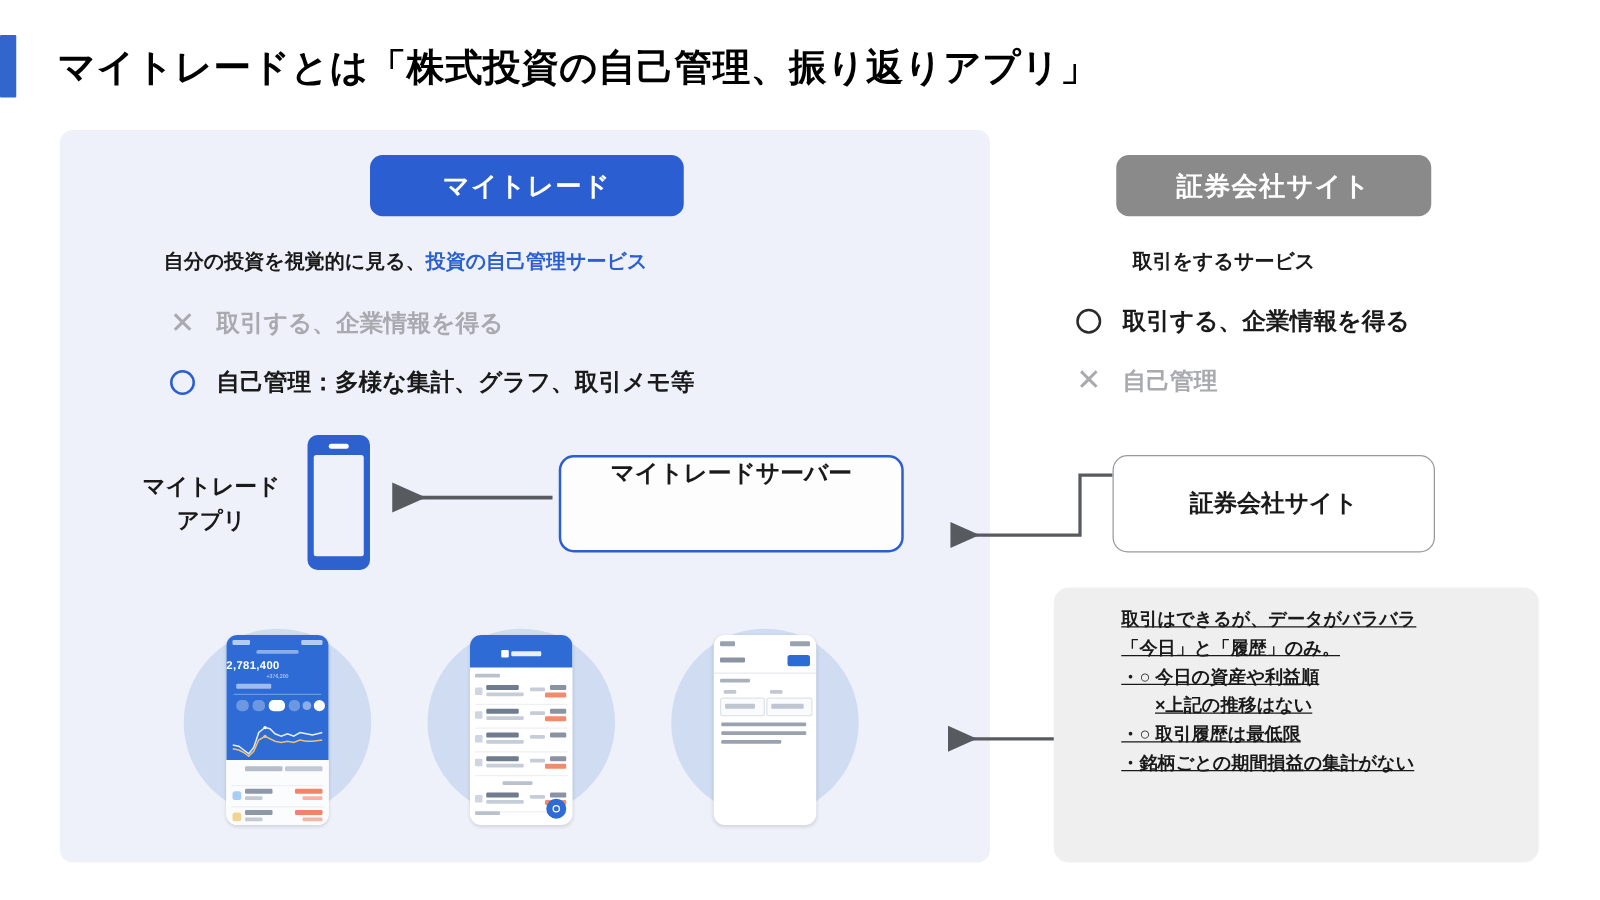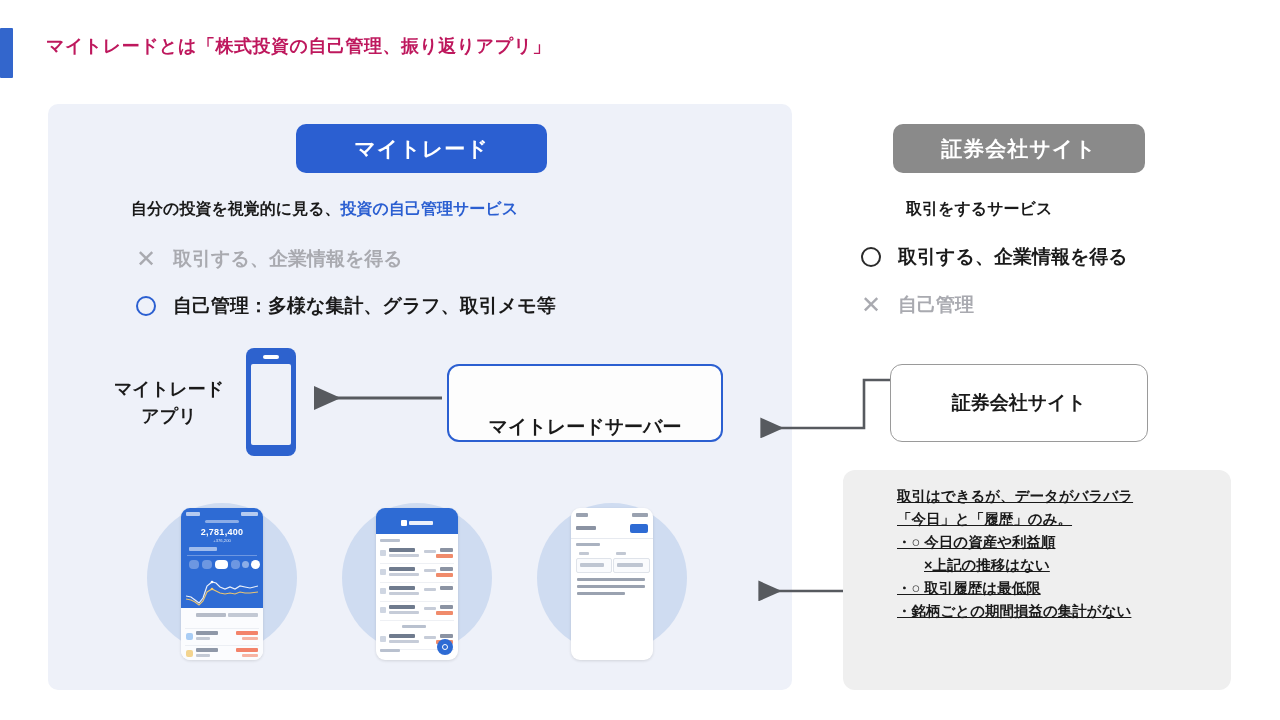--- a/index.html
+++ b/index.html
@@ -10,21 +10,21 @@
     overflow:hidden;position:relative;
   }
 
   
   #title-accent{
     position:absolute;left:0;top:28px;width:13px;height:50px;
     background:#3366cc;border-radius:1px;
   }
   #page-title{
     position:absolute;left:46px;top:34px;
-    font-size:18px;font-weight:bold;color:#be185d;
+    font-size:30px;font-weight:bold;color:#000000;
     letter-spacing:.5px;white-space:nowrap;
   }
 
   
   #blue-panel{
     position:absolute;left:48px;top:104px;width:744px;height:586px;
     background:#eef1f9;border-radius:10px;
   }
 
   
@@ -86,21 +86,21 @@
     background:#eef1f9;border-radius:2px;
   }
   #phone-icon .notch{
     position:absolute;left:50%;top:7px;transform:translateX(-50%);
     width:16px;height:3.5px;background:#ffffff;border-radius:2px;
   }
 
   #server-box{
     position:absolute;left:447px;top:364px;width:276px;height:78px;
     background:#fdfdfd;border:2px solid #2b5fd1;border-radius:12px;
-    display:flex;align-items:flex-end;justify-content:center;
+    display:flex;align-items:flex-start;justify-content:center;
     font-size:19px;font-weight:bold;color:#1a1a1a;box-sizing:border-box;
   }
   #broker-box{
     position:absolute;left:890px;top:364px;width:258px;height:78px;
     background:#ffffff;border:1.8px solid #9a9a9a;border-radius:12px;
     display:flex;align-items:center;justify-content:center;
     font-size:19px;font-weight:bold;color:#1a1a1a;box-sizing:border-box;
   }
 
   svg.connector{position:absolute;overflow:visible;}
@@ -124,21 +124,21 @@
   #mock-1{left:181px;top:508px;}
   #mock-2{left:376px;top:508px;}
   #mock-3{left:571px;top:508px;}
 
   
   .m1-top{position:absolute;left:0;top:0;right:0;height:100px;background:#2e6bd4;}
   .m1-status{position:absolute;left:5px;top:4px;right:5px;height:5px;}
   .m1-status .sl{position:absolute;left:0;top:0;width:14px;height:4px;background:rgba(255,255,255,.65);border-radius:1px;}
   .m1-status .sr{position:absolute;right:0;top:0;width:17px;height:4px;background:rgba(255,255,255,.65);border-radius:1px;}
   .m1-cap{position:absolute;left:50%;transform:translateX(-50%);top:12px;width:34px;height:3px;background:rgba(255,255,255,.45);border-radius:2px;}
-  .m1-big{position:absolute;left:0;right:0;top:19px;text-align:center;color:#fff;font-size:9px;font-weight:bold;letter-spacing:.3px;}
+  .m1-big{position:absolute;left:0;right:0;top:19px;color:#fff;font-size:9px;font-weight:bold;letter-spacing:.3px;}
   .m1-sub{position:absolute;left:0;right:0;top:30px;text-align:center;color:rgba(255,255,255,.8);font-size:4.2px;}
   .m1-lbl{position:absolute;left:8px;top:39px;width:28px;height:4px;background:rgba(255,255,255,.55);border-radius:1px;}
   .m1-div{position:absolute;left:6px;right:6px;top:47px;height:1px;background:rgba(255,255,255,.3);}
   .m1-seg{position:absolute;top:52px;height:9px;border-radius:4px;}
   .m1-chart{position:absolute;left:5px;right:5px;top:66px;height:32px;}
   .m1-list{position:absolute;left:0;right:0;top:100px;bottom:0;background:#fbfcfe;}
   .m1-row{position:absolute;left:4px;right:4px;height:16px;border-bottom:1px solid #eceff4;}
   .m1-dot{position:absolute;left:1px;top:4px;width:7px;height:7px;border-radius:2px;}
   .m1-n1{position:absolute;left:11px;top:2px;width:22px;height:4px;background:#8f98a8;border-radius:1px;}
   .m1-n2{position:absolute;left:11px;top:8px;width:14px;height:3px;background:#c3c9d4;border-radius:1px;}

